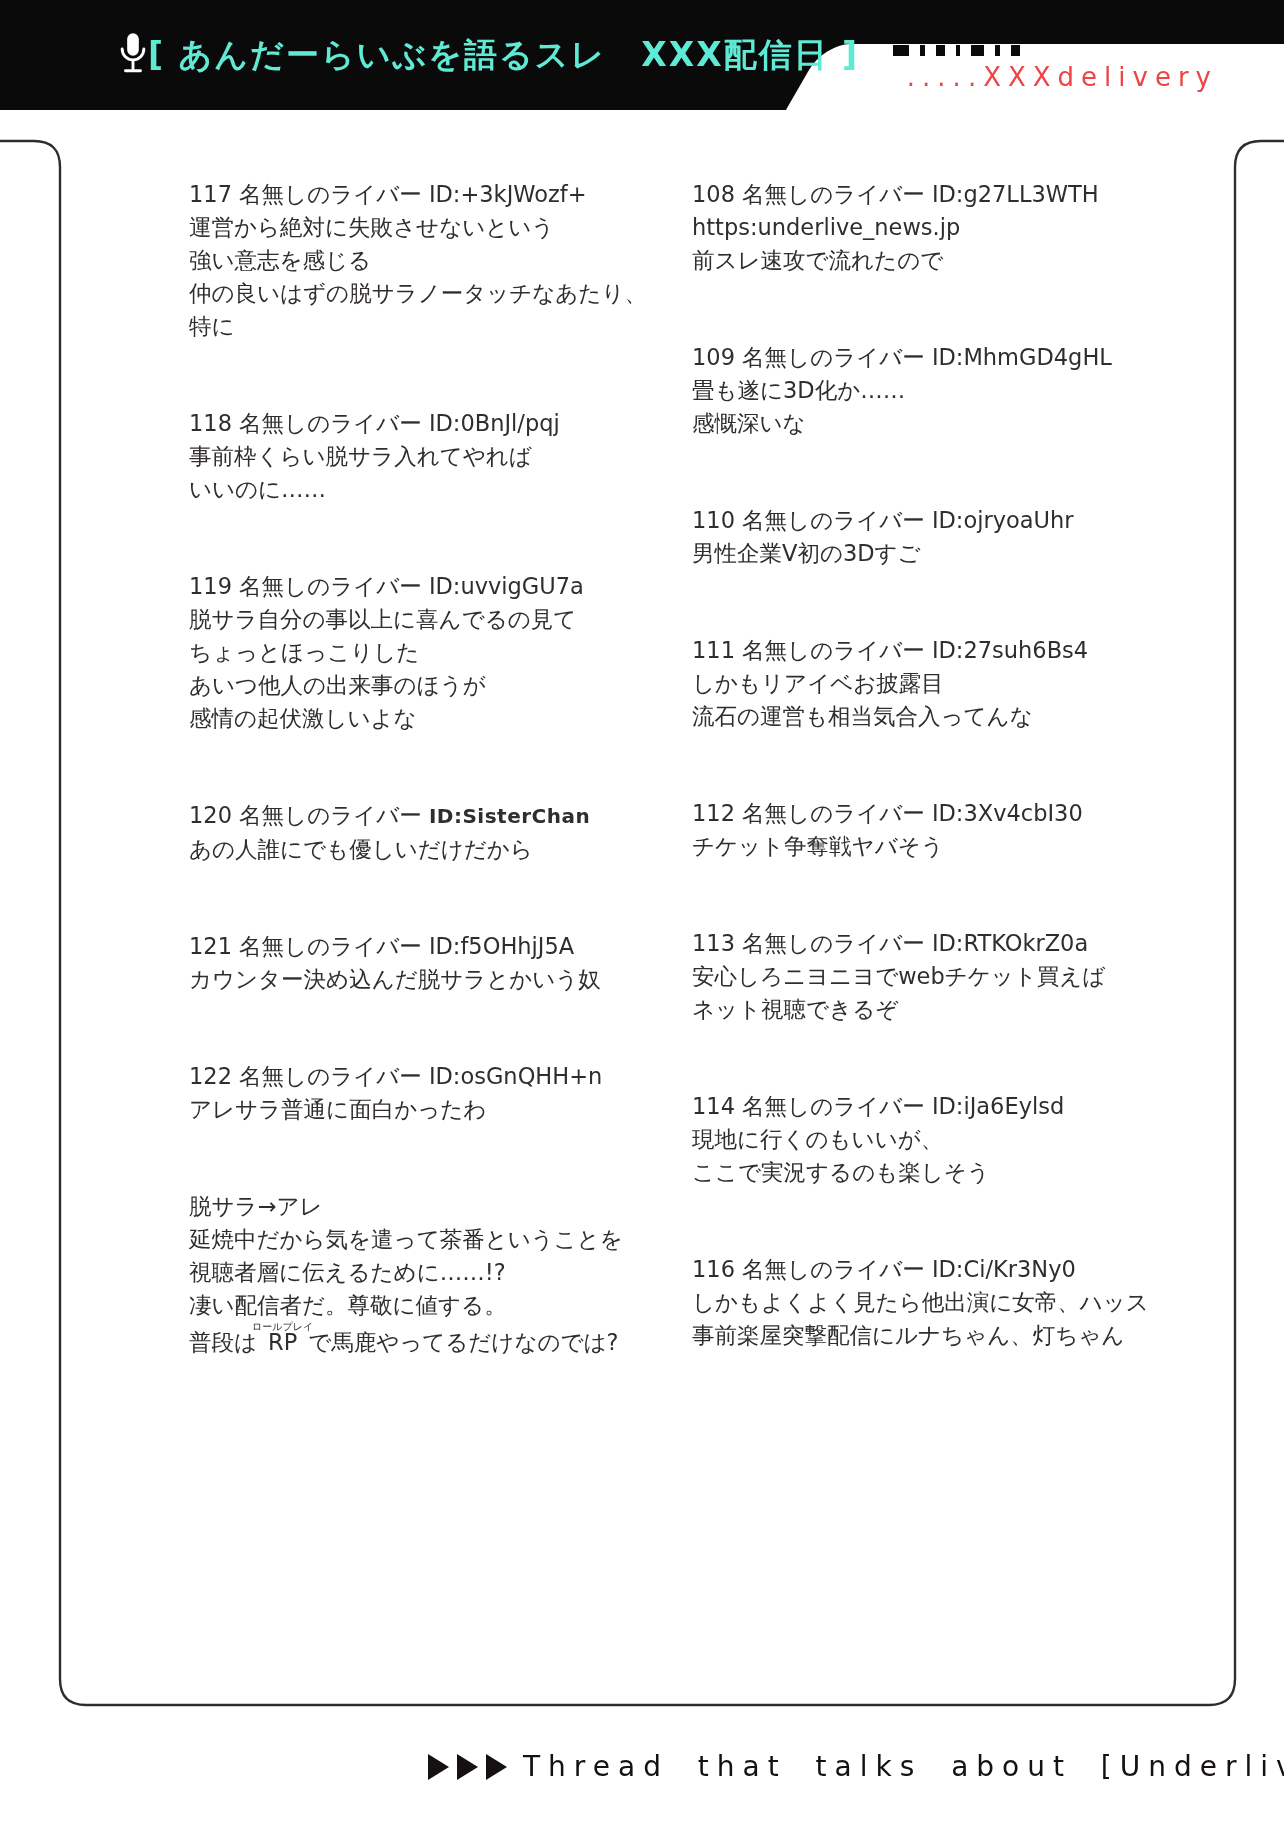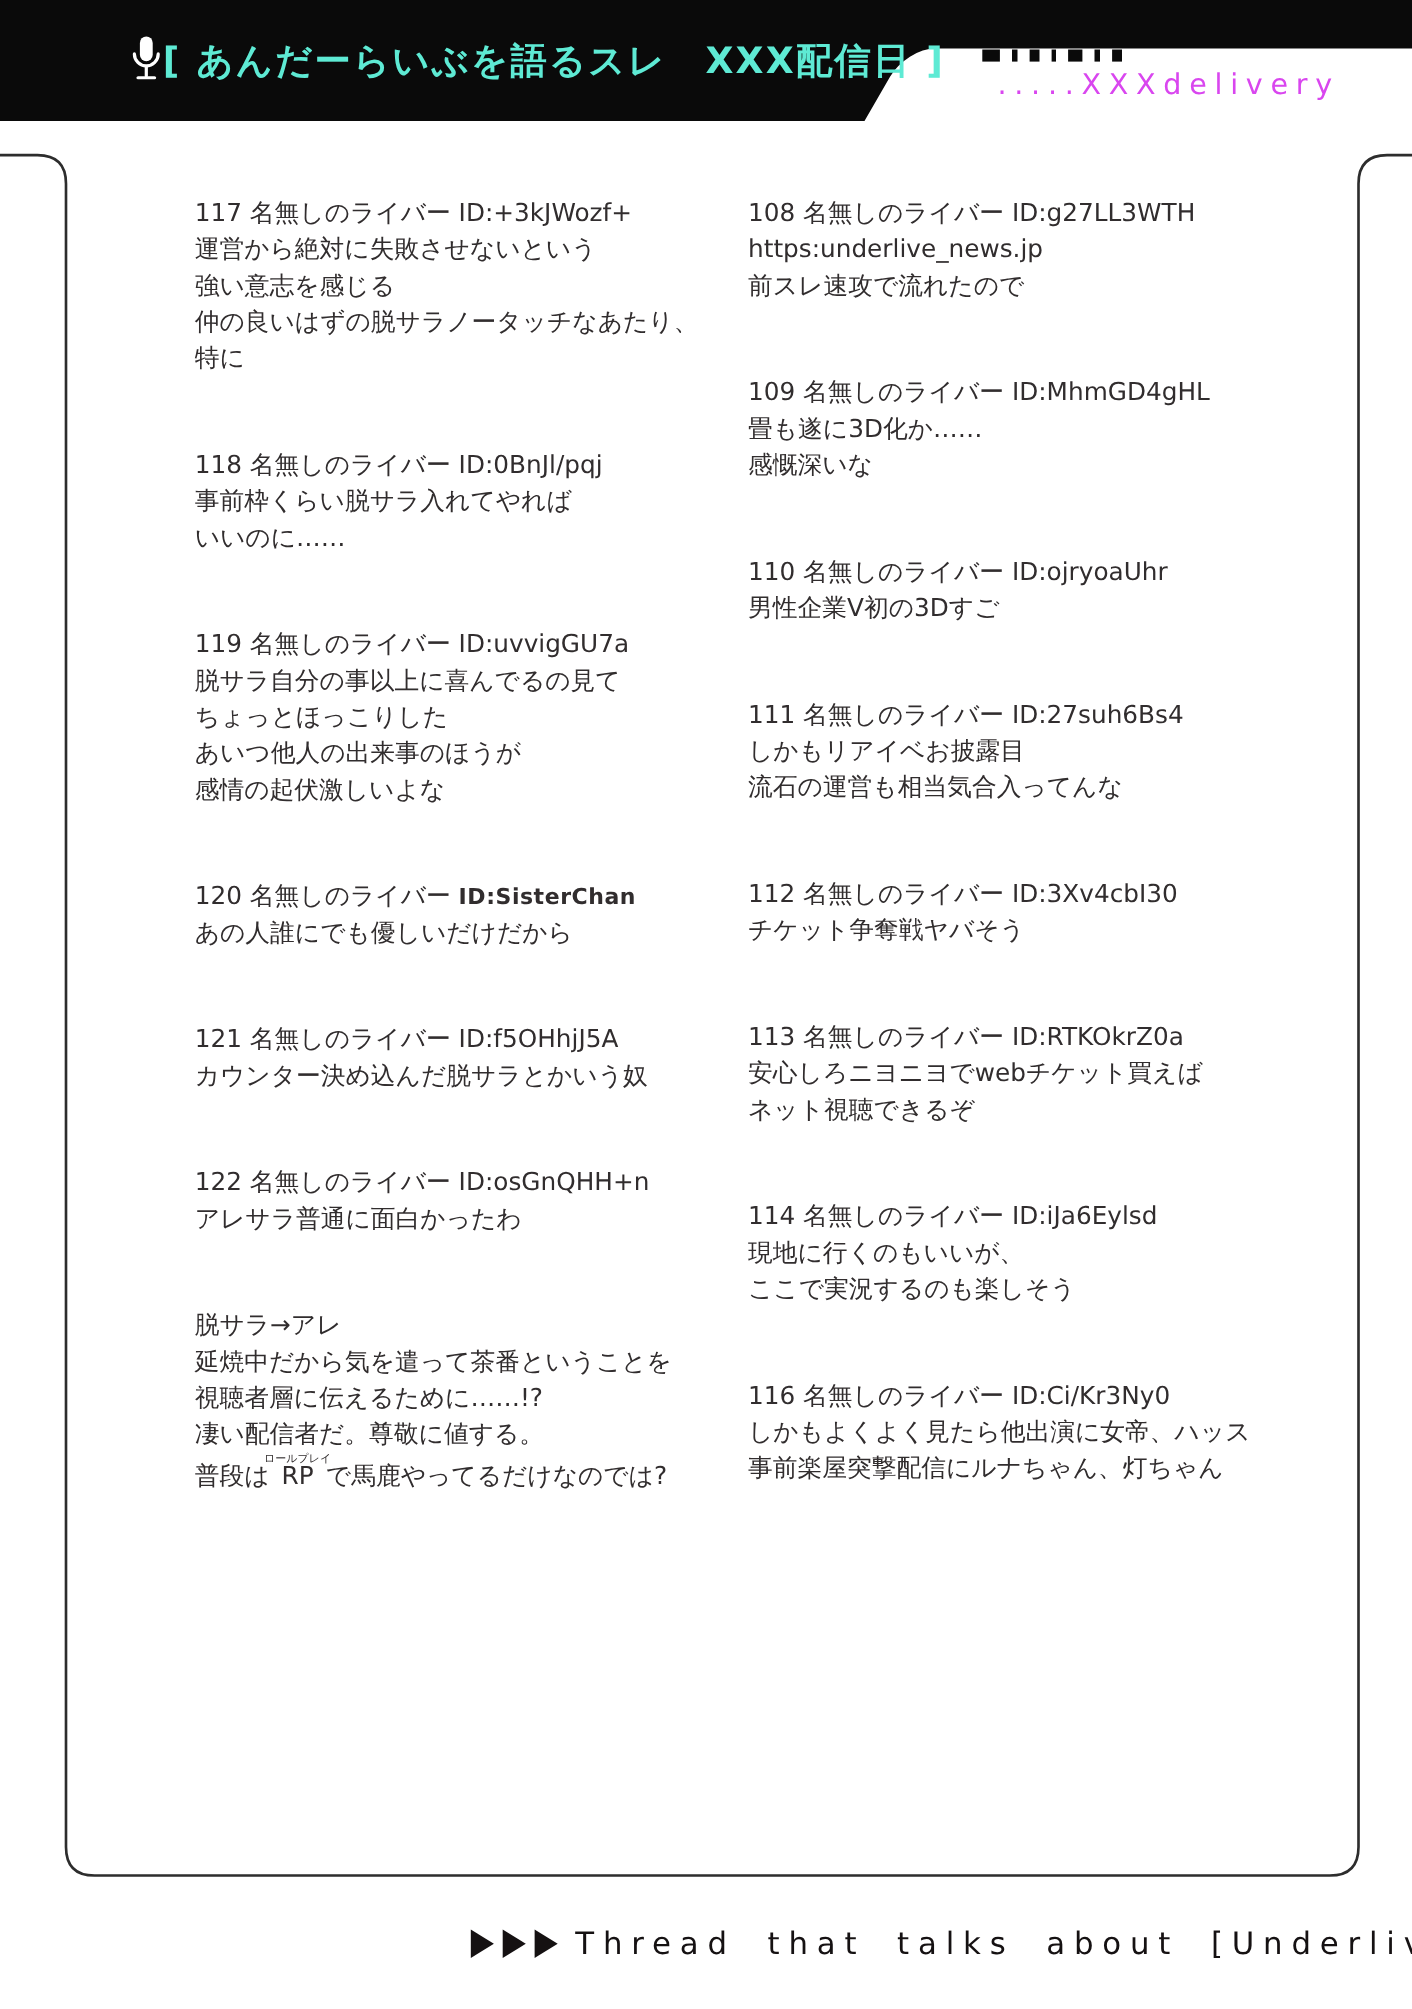--- a/index.html
+++ b/index.html
@@ -28,37 +28,37 @@
     background:#ffffff; border-top-left-radius:26px;
     transform:skewX(-30deg); transform-origin:100% 0;
   }
   .barcode {
     position:absolute; left:893px; top:45px; height:11px;
     display:flex; gap:11px; align-items:flex-start;
   }
   .barcode .tick { height:11px; background:#0a0a0a; }
   .delivery-label {
     position:absolute; right:66px; top:62px;
-    color:#d946ef; font-size:26px; font-weight:500;
+    color:#ef4444; font-size:26px; font-weight:500;
     letter-spacing:7px; white-space:nowrap;
   }
 
   
   .frame { position:absolute; left:0; top:0; }
 
   
   .col {
     position:absolute; top:178px; width:480px;
     color:var(--text-color,#312d2e);
     font-size:22.5px; line-height:33px;
   }
   .col-left  { left:177px; }
   .col-right { left:680px; }
   .post + .post { margin-top:64px; }
-  .post-header, .post-line { white-space:nowrap; }
+  .post-header, .post-line { white-space:nowrap;margin-left:12px; }
   .post-id.bold { font-weight:800; font-size:20px; letter-spacing:0.5px; }
   ruby rt { font-size:10px; letter-spacing:0; }
 
   
   .footer {
     position:absolute; left:428px; top:1750px;
     display:flex; align-items:center; gap:16px; color:#151112;
   }
   .arrows { display:flex; gap:8px; align-items:center; }
   .tri {

